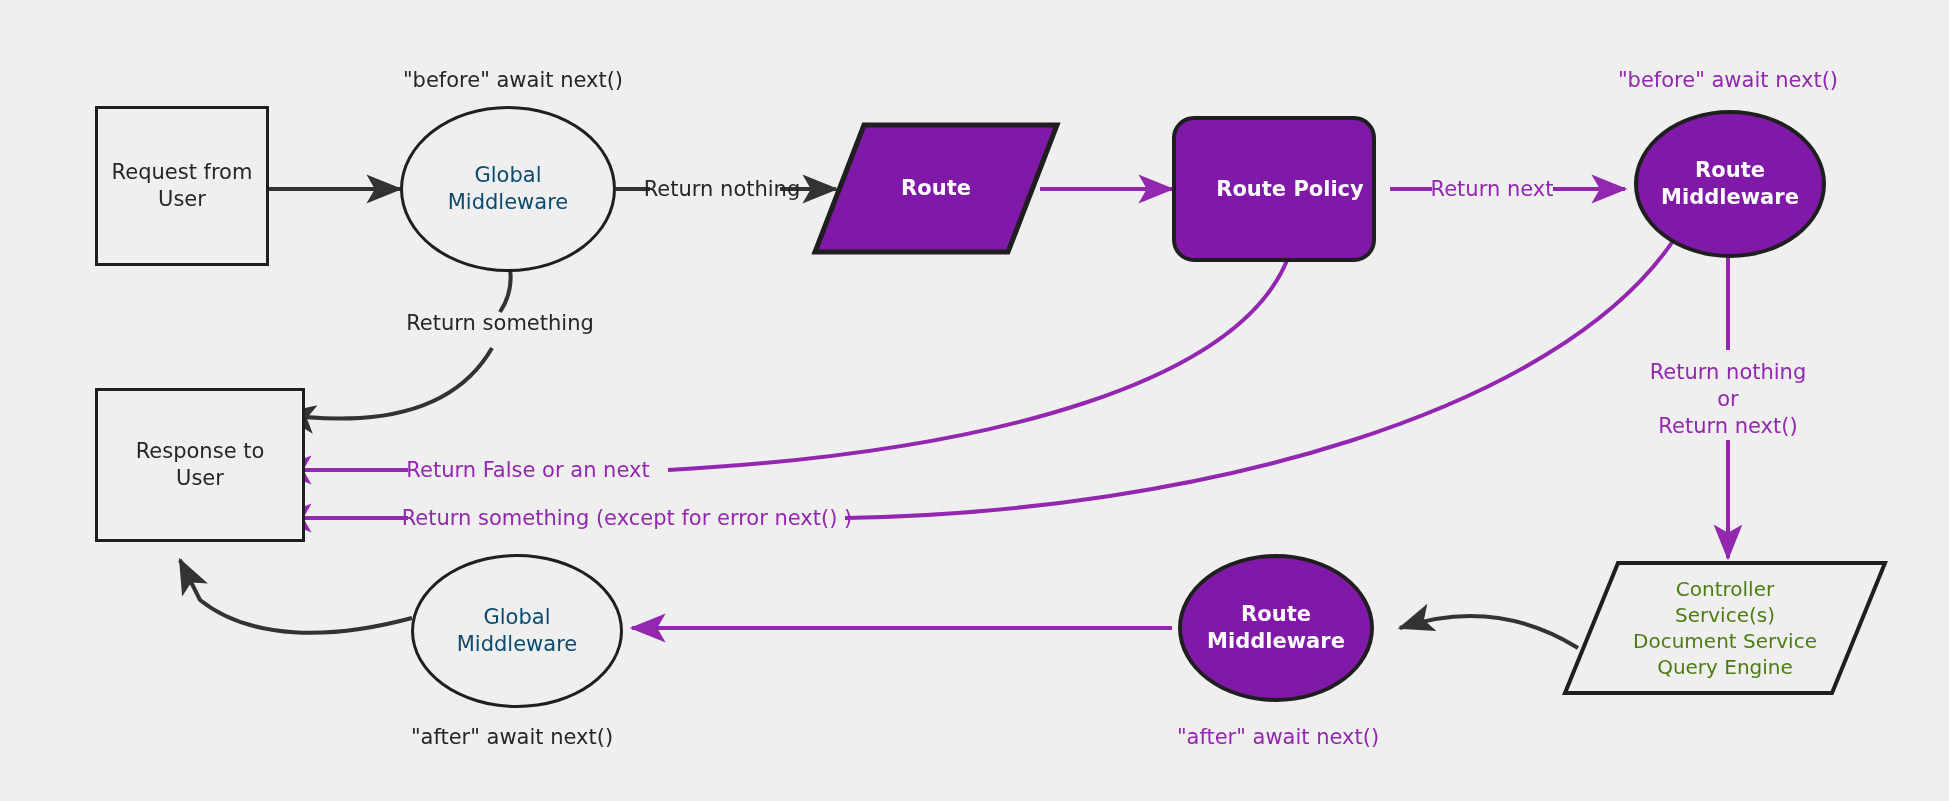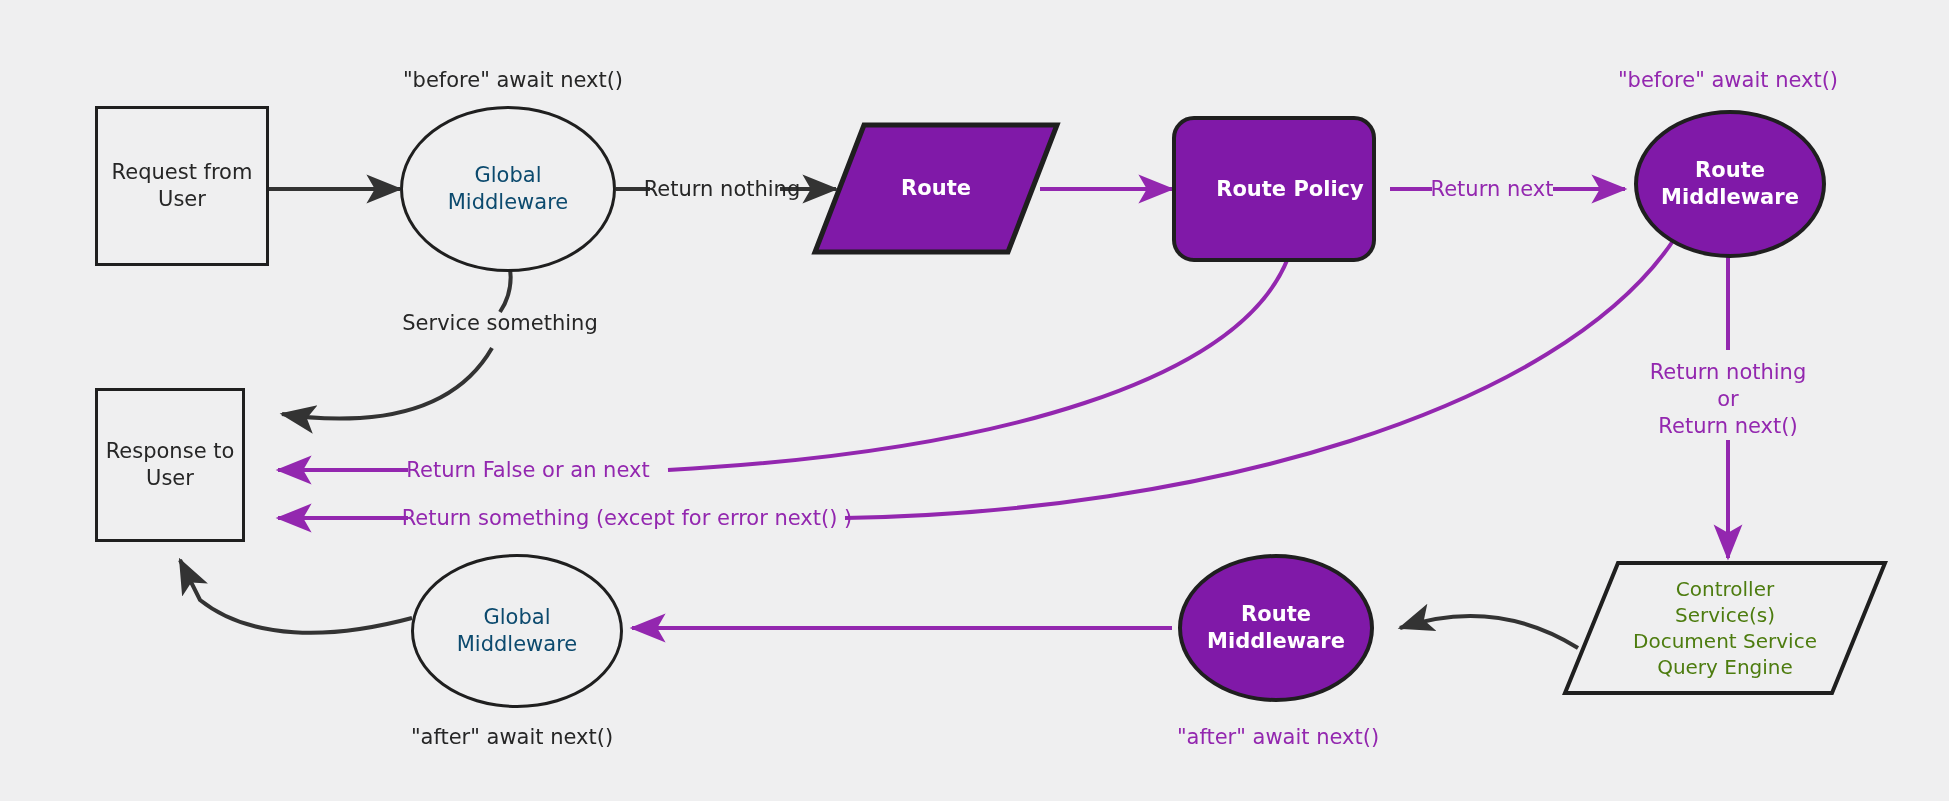--- a/index.html
+++ b/index.html
@@ -206,30 +206,30 @@
   <div class="node ellipse-purple" style="left:1178px; top:554px; width:196px; height:148px;">
     <span class="label">Route
 Middleware</span>
   </div>
 
   <div class="node ellipse-plain" style="left:411px; top:554px; width:212px; height:154px;">
     <span class="label">Global
 Middleware</span>
   </div>
 
-  <div class="node rect" style="left:95px; top:388px; width:150px; height:154px;">
+  <div class="node rect" style="left:95px; top:388px; width:210px; height:154px;">
     <span class="label">Response to
 User</span>
   </div>
 
   <div class="edge-label dark" style="left:513px; top:80px;">"before" await next()</div>
 
   <div class="edge-label dark" style="left:722px; top:189px;">Return nothing</div>
 
-  <div class="edge-label dark" style="left:500px; top:323px;">Service something</div>
+  <div class="edge-label dark" style="left:500px; top:323px;">Return something</div>
 
   <div class="edge-label purple" style="left:1492px; top:189px;">Return next</div>
 
   <div class="edge-label purple" style="left:1728px; top:80px;">"before" await next()</div>
 
   <div class="edge-label purple" style="left:528px; top:470px;">Return False or an next</div>
 
   <div class="edge-label purple" style="left:627px; top:518px;">Return something (except for error next() )</div>
 
   <div class="edge-label purple" style="left:1728px; top:399px;">Return nothing

